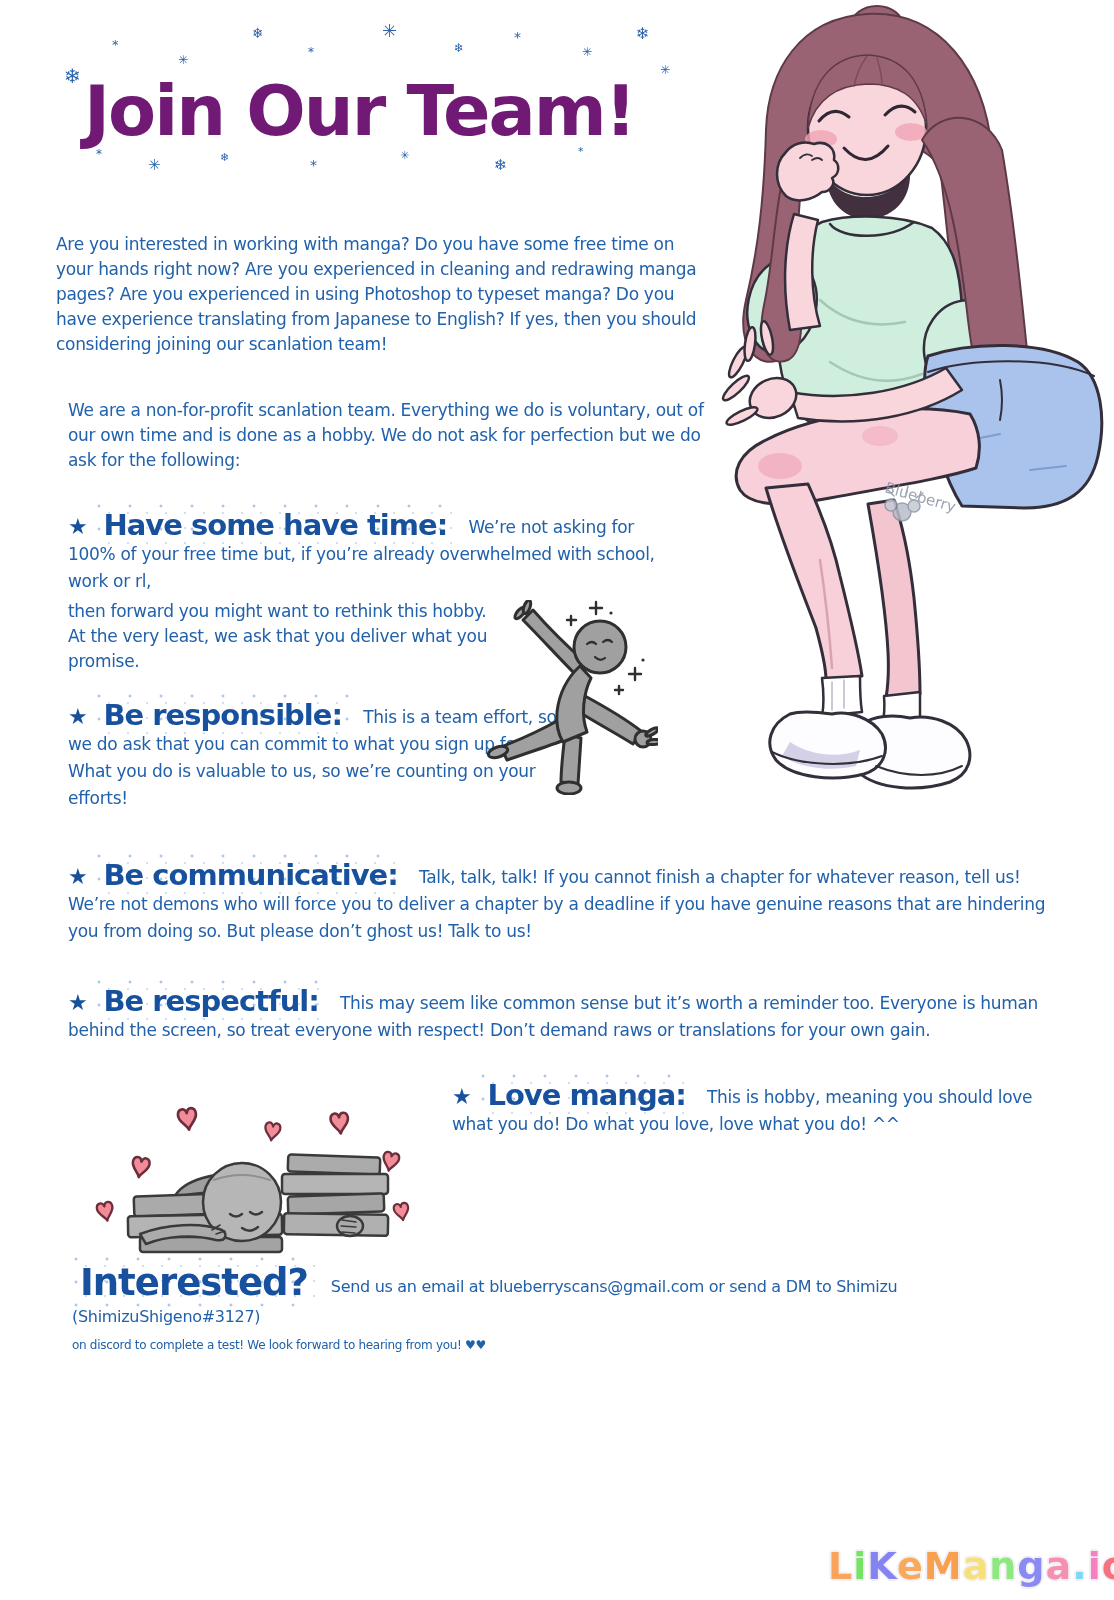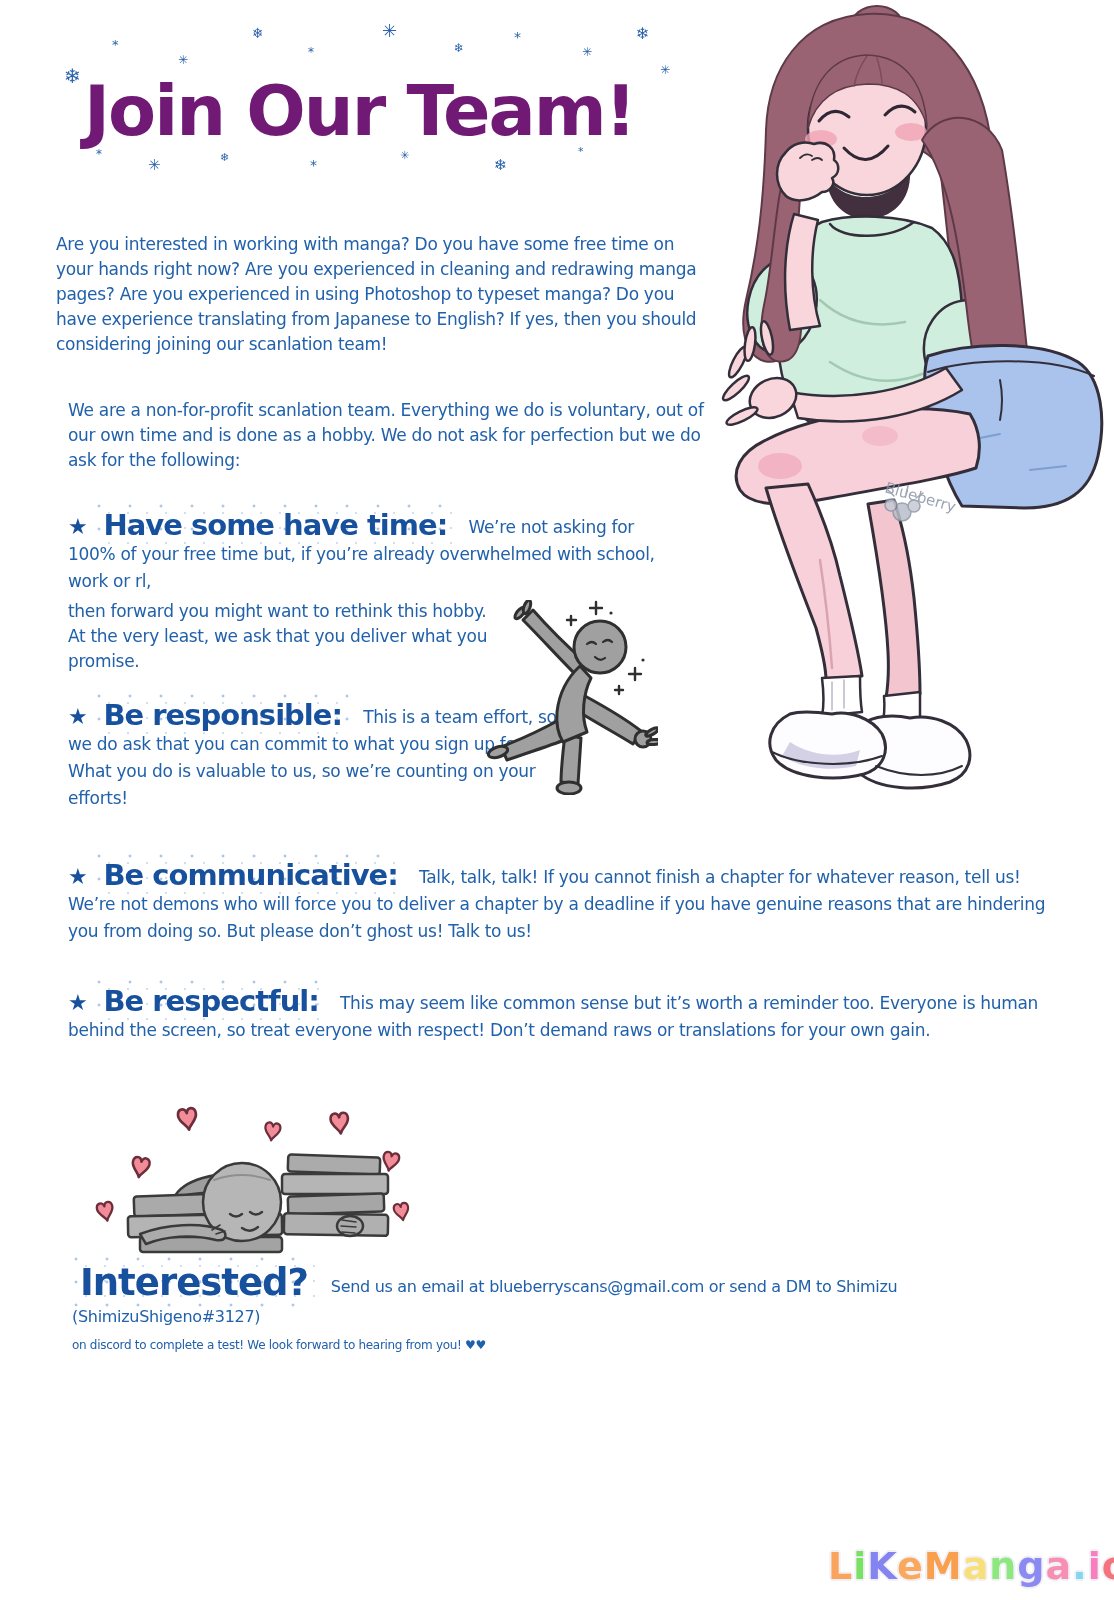--- a/index.html
+++ b/index.html
@@ -236,20 +236,26 @@
     </p>
   </div>
 
   <div class="sec" id="sec-respectful">
     <p class="lead">
       <span class="star">★</span><span class="sec-title">Be respectful:</span>
       <span>This may seem like common sense but it’s worth a reminder too. Everyone is human behind the screen, so treat everyone with respect! Don’t demand raws or translations for your own gain.</span>
     </p>
   </div>
 
+  <div class="sec" id="sec-love-manga">
+    <p class="lead">
+      <span class="star">★</span><span class="sec-title">Love manga:</span>
+      <span>This is hobby, meaning you should love what you do! Do what you love, love what you do! ^^</span>
+    </p>
+  </div>
 
   <svg class="fainted-svg" width="175" height="195" viewBox="0 0 175 195">
     <g fill="#a0a0a0" stroke="#2f2f2f" stroke-width="3" stroke-linejoin="round" stroke-linecap="round">
       <path d="M94,76 C76,58 56,36 40,20 L50,10 C64,26 84,46 102,62 Z"></path>
       <ellipse cx="37" cy="13" rx="3" ry="7" transform="rotate(40 37 13)"></ellipse>
       <ellipse cx="44" cy="7" rx="3" ry="7" transform="rotate(20 44 7)"></ellipse>
       <path d="M102,96 C124,108 144,120 158,131 L150,144 C134,134 112,122 96,112 Z"></path>
       <circle cx="160" cy="139" r="8"></circle>
       <ellipse cx="169" cy="132" rx="2.5" ry="7" transform="rotate(60 169 132)"></ellipse>
       <ellipse cx="171" cy="142" rx="2.5" ry="7" transform="rotate(85 171 142)"></ellipse>

